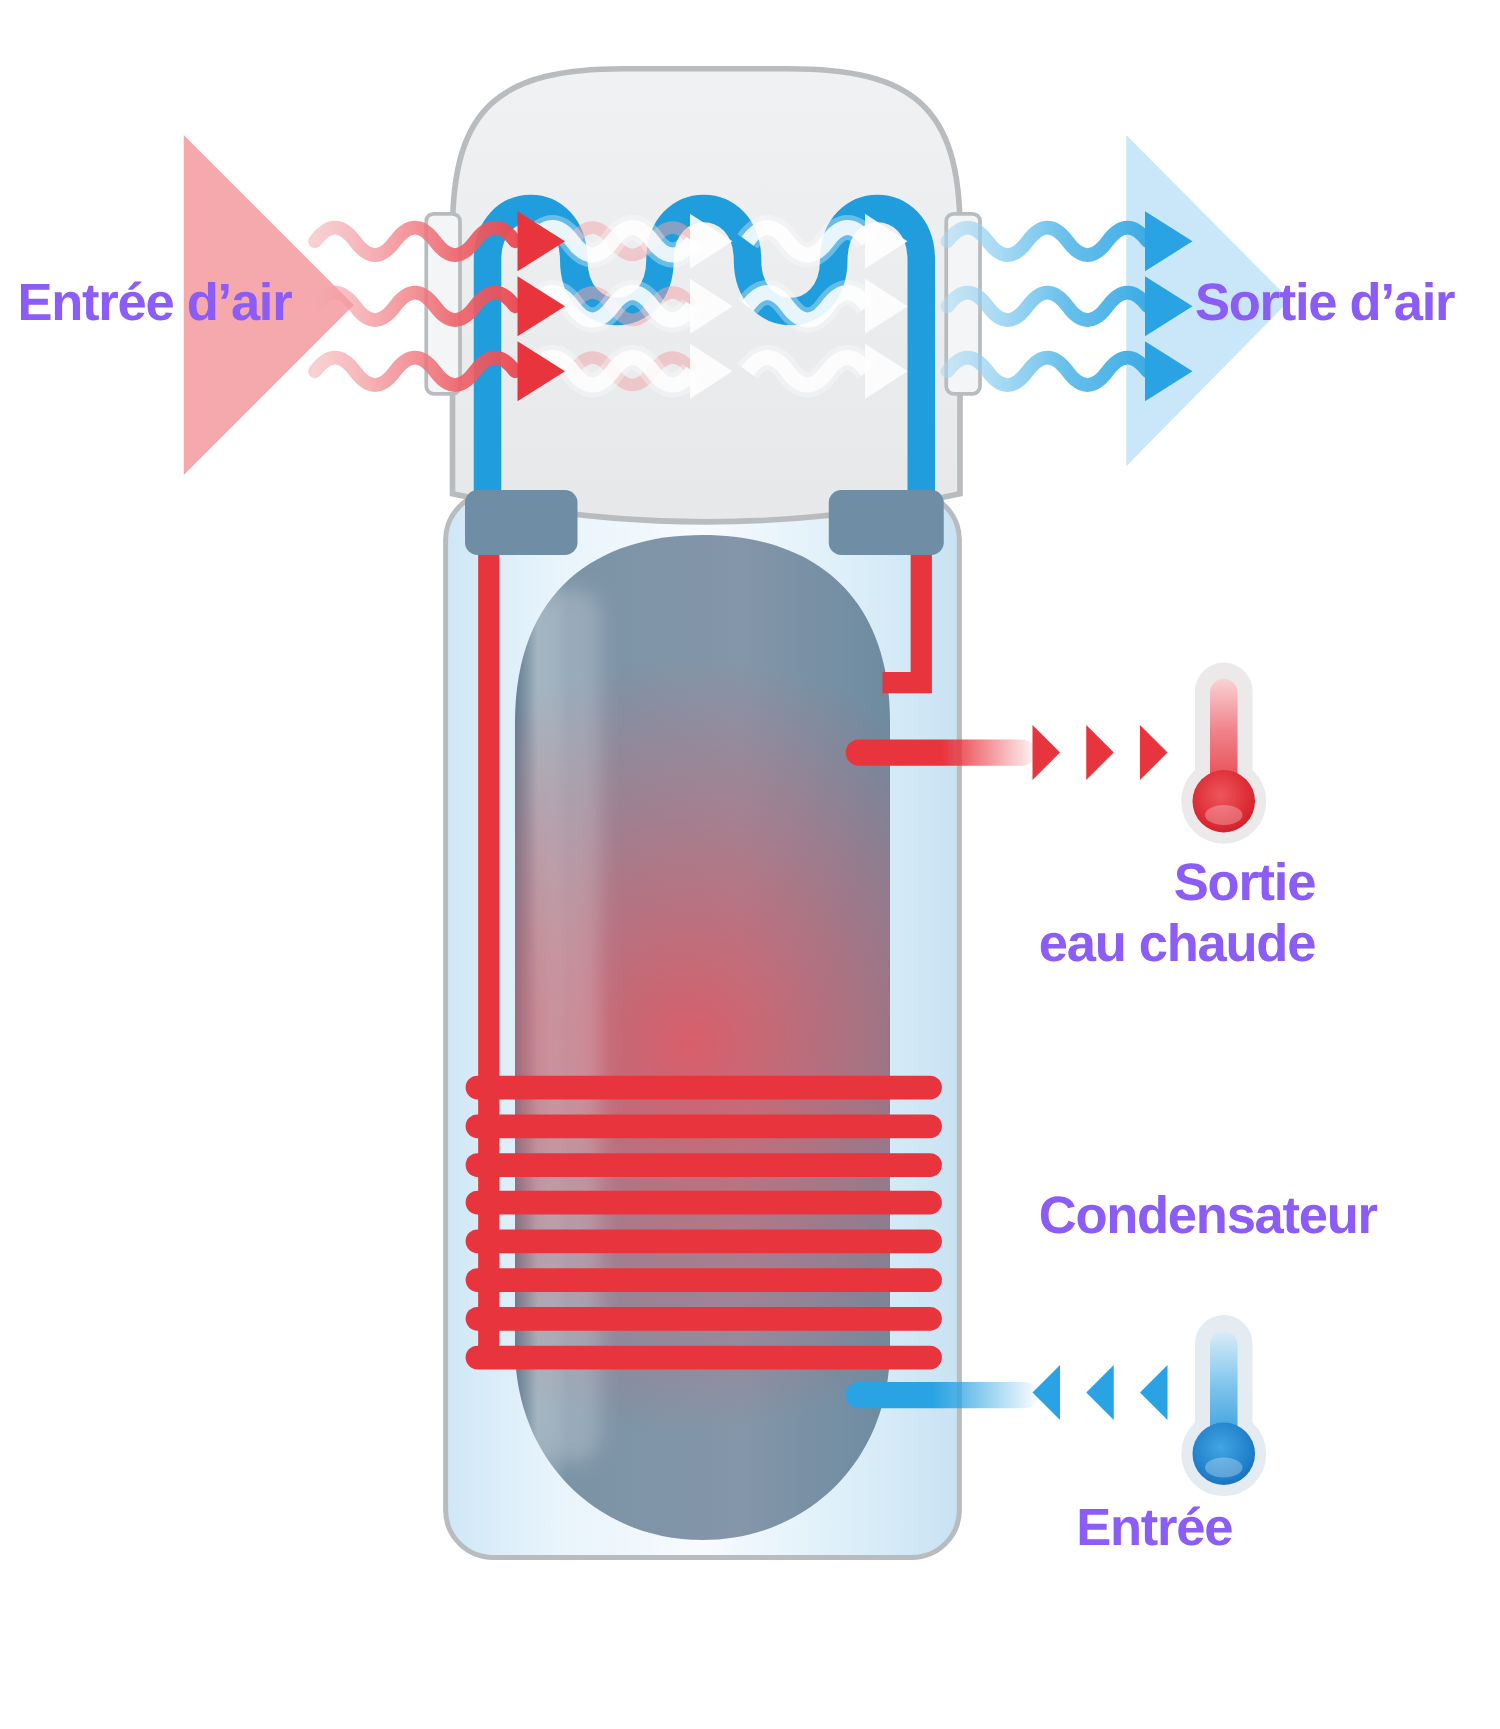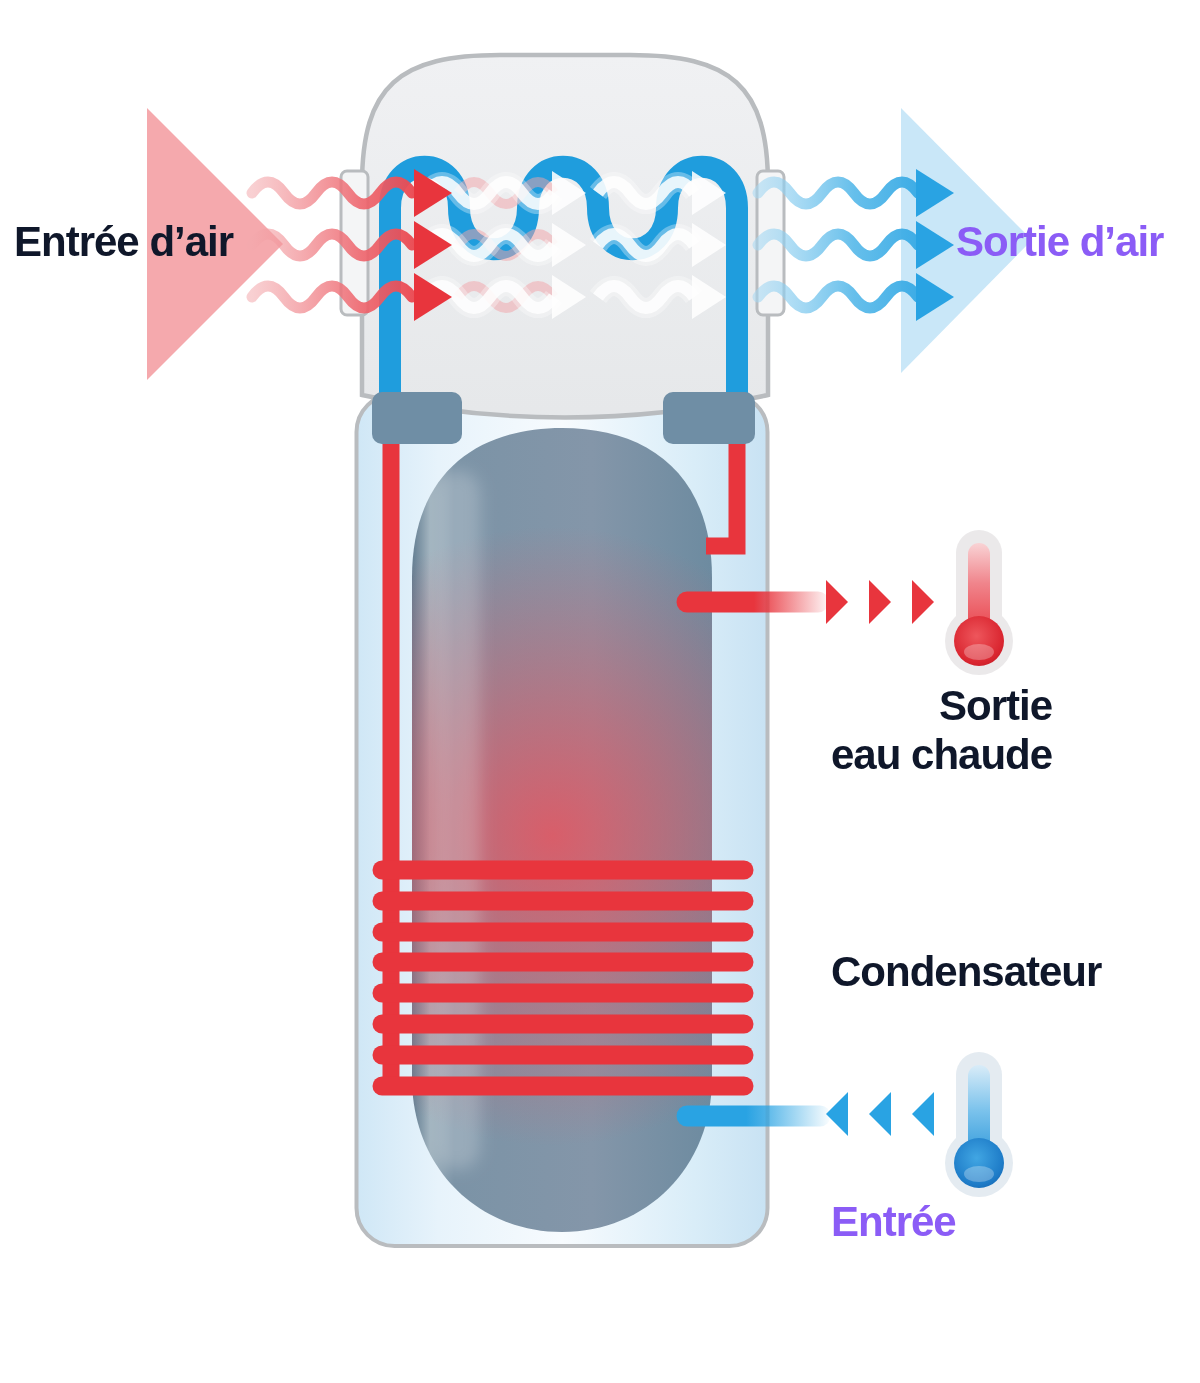--- a/index.html
+++ b/index.html
@@ -1,30 +1,30 @@
 <!DOCTYPE html>
 <html><head>
 <meta charset="utf-8">
 <style>
   html,body{margin:0;padding:0;background:#ffffff;}
   .stage{position:relative;width:1200px;height:1383px;background:#ffffff;overflow:hidden;
          font-family:"Liberation Sans", sans-serif;}
   .stage svg{position:absolute;left:0;top:0;}
   .lbl{position:absolute;font-weight:bold;font-size:42px;line-height:1.16;
        letter-spacing:-1px;white-space:nowrap;}
-  .lbl-red{color:#0f172a;}
+  .lbl-red{color:#8b5cf6;}
   .lbl-blue{color:#8b5cf6;}
   .lbl-dark{color:#2e6780;}
   .l-air-in{left:14px;top:218px;}
   .l-air-out{left:956px;top:218px;}
   .l-detendeur{left:136px;top:394px;}
   .l-compresseur{left:778px;top:394px;}
   .l-hot{left:831px;top:682px;text-align:right;}
   .l-cond{left:831px;top:948px;}
-  .l-cold{left:831px;top:1198px;text-align:right;}
+  .l-cold{left:861px;top:1198px;text-align:right;}
 </style>
 </head>
 <body>
 
 <div class="stage">
 
 <svg width="1200" height="1383" viewBox="0 0 1200 1383">
   <defs>
     <linearGradient id="domeGrad" x1="0" y1="55" x2="0" y2="448" gradientUnits="userSpaceOnUse">
       <stop offset="0" stop-color="#f0f1f3"></stop>

